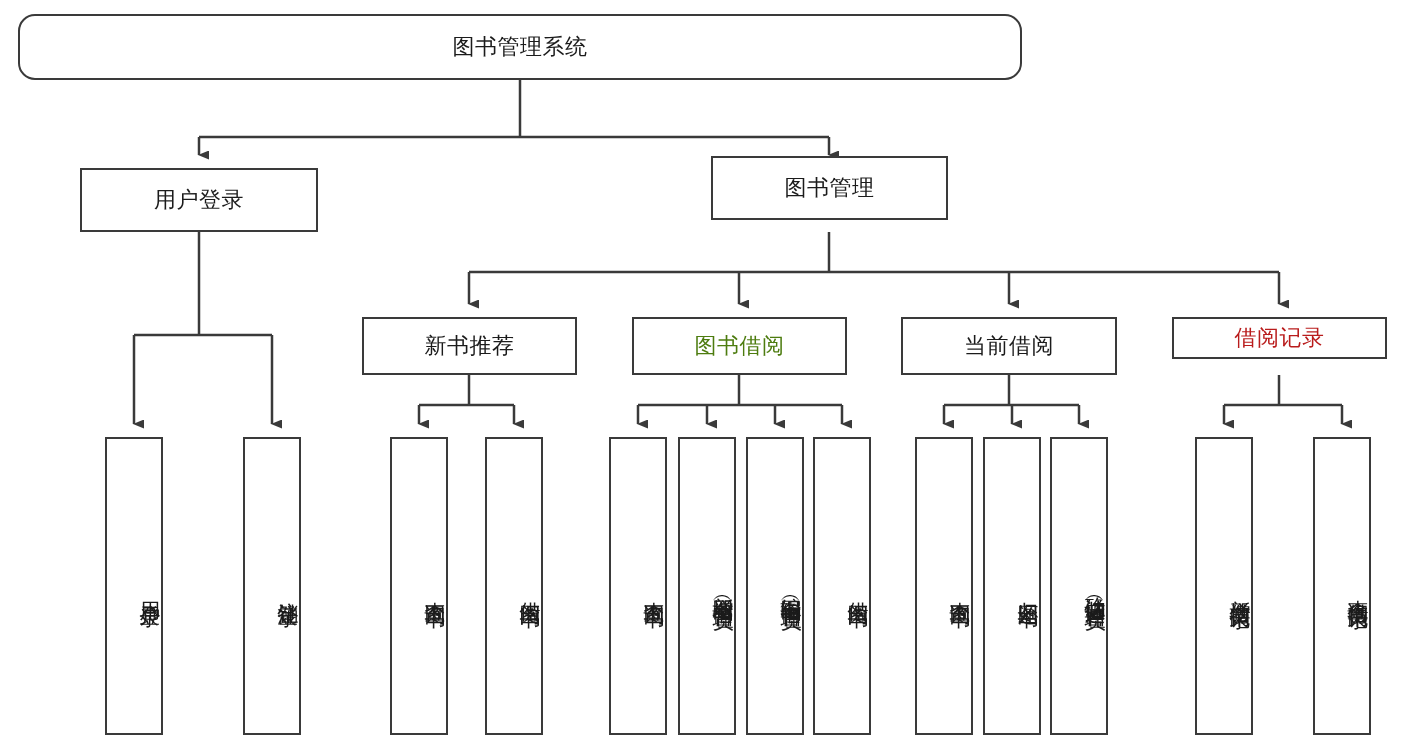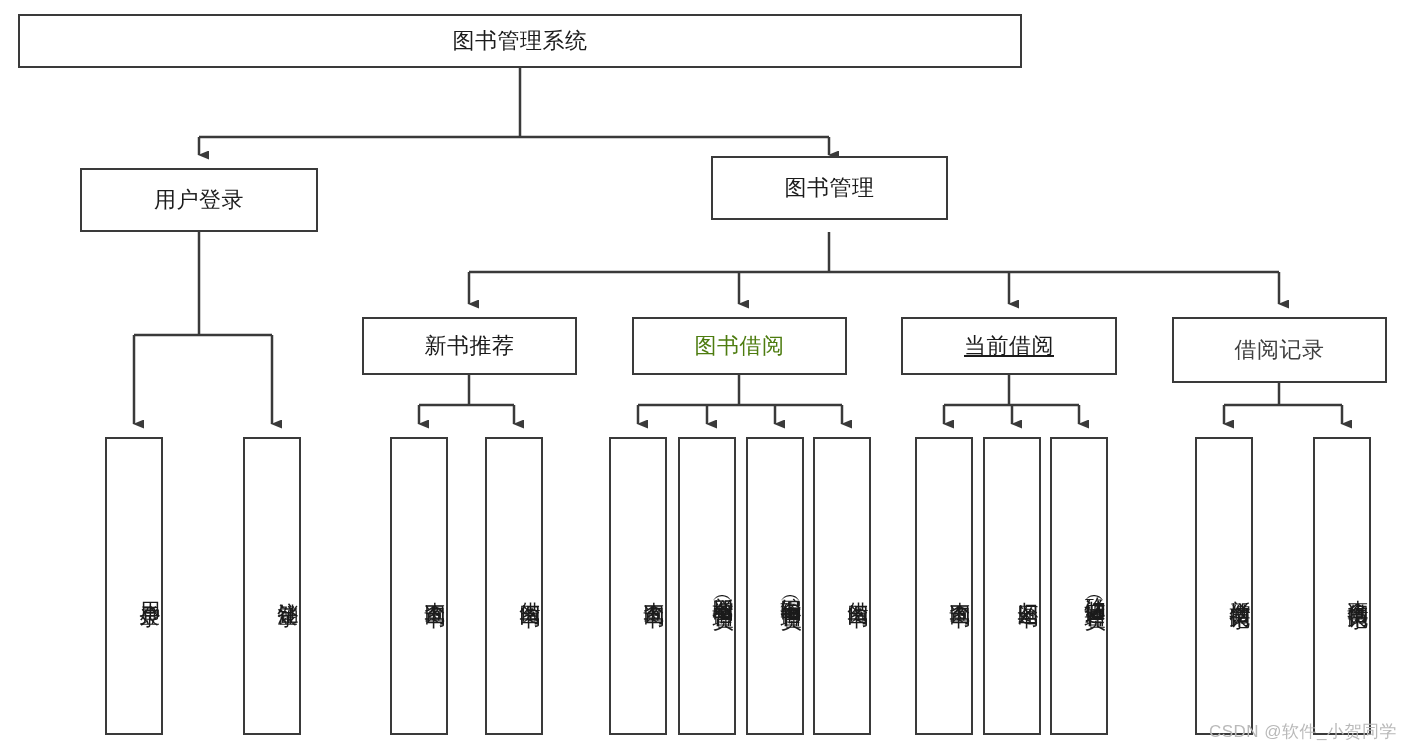--- a/index.html
+++ b/index.html
@@ -111,39 +111,39 @@
         <path d="M1012,405 L1012,424" marker-end="url(#arrowhead)"></path>
         <path d="M1079,405 L1079,424" marker-end="url(#arrowhead)"></path>
         <path d="M1279,375 L1279,405"></path>
         <path d="M1224,405 L1342,405"></path>
         <path d="M1224,405 L1224,424" marker-end="url(#arrowhead)"></path>
         <path d="M1342,405 L1342,424" marker-end="url(#arrowhead)"></path>
       </g>
   </svg>
 
   <div id="nodes-layer">
-      <div class="node horizontal" style="left: 18px; top: 14px; width: 1004px; height: 54px; border-color: rgb(58, 58, 58); background: rgb(255, 255, 255); color: rgb(27, 27, 27);">
+      <div class="node horizontal" style="left: 18px; top: 14px; width: 1004px; height: 66px; border-color: rgb(58, 58, 58); background: rgb(255, 255, 255); color: rgb(27, 27, 27); border-radius: 17px;">
         <span class="node-label">图书管理系统</span>
       </div>
       <div class="node horizontal" style="left: 80px; top: 168px; width: 238px; height: 64px; border-color: rgb(58, 58, 58); background: rgb(255, 255, 255); color: rgb(27, 27, 27);">
         <span class="node-label">用户登录</span>
       </div>
       <div class="node horizontal" style="left: 711px; top: 156px; width: 237px; height: 64px; border-color: rgb(58, 58, 58); background: rgb(255, 255, 255); color: rgb(27, 27, 27);">
         <span class="node-label">图书管理</span>
       </div>
       <div class="node horizontal" style="left: 362px; top: 317px; width: 215px; height: 58px; border-color: rgb(58, 58, 58); background: rgb(255, 255, 255); color: rgb(27, 27, 27);">
         <span class="node-label">新书推荐</span>
       </div>
       <div class="node horizontal" style="left: 632px; top: 317px; width: 215px; height: 58px; border-color: rgb(58, 58, 58); background: rgb(255, 255, 255); color: #4d7c0f;">
         <span class="node-label">图书借阅</span>
       </div>
-      <div class="node horizontal" style="left: 901px; top: 317px; width: 216px; height: 58px; border-color: rgb(58, 58, 58); background: rgb(255, 255, 255); color: rgb(27, 27, 27); text-decoration: underline;">
+      <div class="node horizontal" style="left: 901px; top: 317px; width: 216px; height: 58px; border-color: rgb(58, 58, 58); background: rgb(255, 255, 255); color: rgb(27, 27, 27);">
         <span class="node-label">当前借阅</span>
       </div>
-      <div class="node horizontal" style="left: 1172px; top: 317px; width: 215px; height: 66px; border-color: rgb(58, 58, 58); background: rgb(255, 255, 255); color: #404040;">
+      <div class="node horizontal" style="left: 1172px; top: 317px; width: 215px; height: 42px; border-color: rgb(58, 58, 58); background: rgb(255, 255, 255); color: #b91c1c;">
         <span class="node-label">借阅记录</span>
       </div>
       <div class="node vertical" style="left: 105px; top: 437px; width: 58px; height: 298px; border-color: rgb(58, 58, 58); background: rgb(255, 255, 255); color: rgb(27, 27, 27);">
         <span class="node-label">用户登录</span>
       </div>
       <div class="node vertical" style="left: 243px; top: 437px; width: 58px; height: 298px; border-color: rgb(58, 58, 58); background: rgb(255, 255, 255); color: rgb(27, 27, 27);">
         <span class="node-label">注销登录</span>
       </div>
       <div class="node vertical" style="left: 390px; top: 437px; width: 58px; height: 298px; border-color: rgb(58, 58, 58); background: rgb(255, 255, 255); color: rgb(27, 27, 27);">
         <span class="node-label">查询图书</span>
@@ -173,14 +173,13 @@
         <span class="node-label">确认归还（管理员）</span>
       </div>
       <div class="node vertical" style="left: 1195px; top: 437px; width: 58px; height: 298px; border-color: rgb(58, 58, 58); background: rgb(255, 255, 255); color: rgb(27, 27, 27);">
         <span class="node-label">新增借阅记录</span>
       </div>
       <div class="node vertical" style="left: 1313px; top: 437px; width: 58px; height: 298px; border-color: rgb(58, 58, 58); background: rgb(255, 255, 255); color: rgb(27, 27, 27);">
         <span class="node-label">查询借阅记录</span>
       </div>
     </div>
 
-  <div id="watermark">CSDN @软件_小贺同学</div>
 </div>
 
 </body></html>

